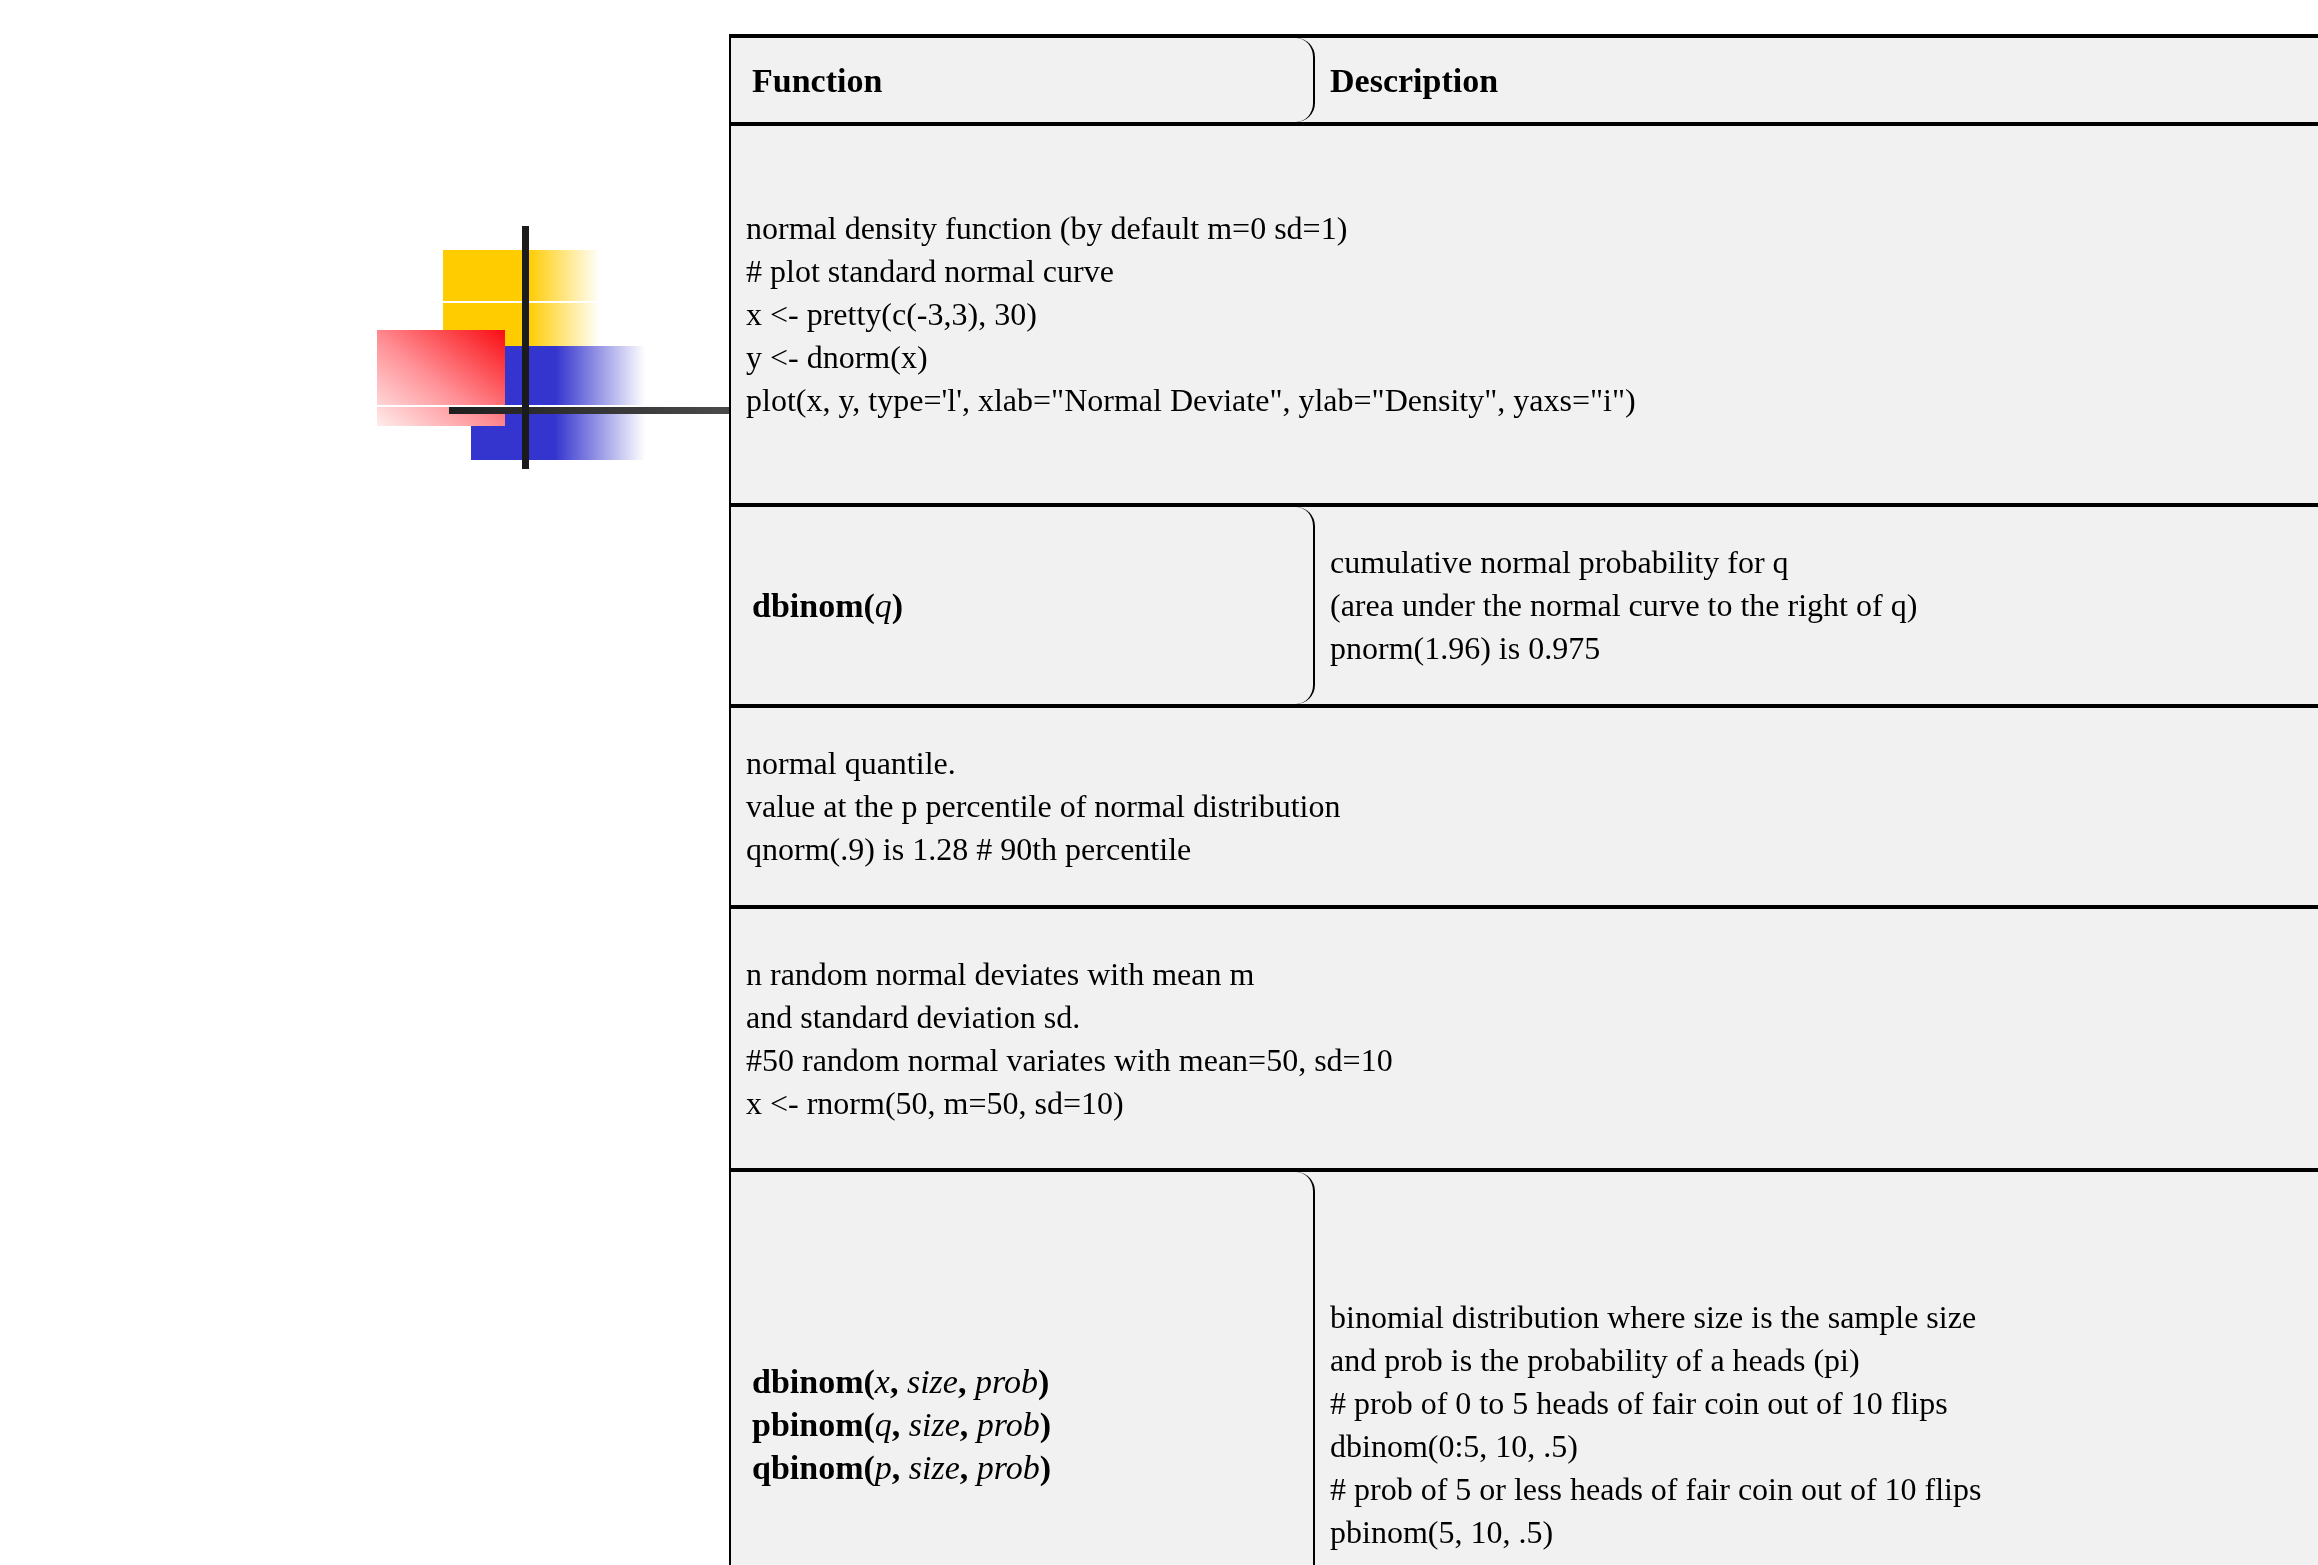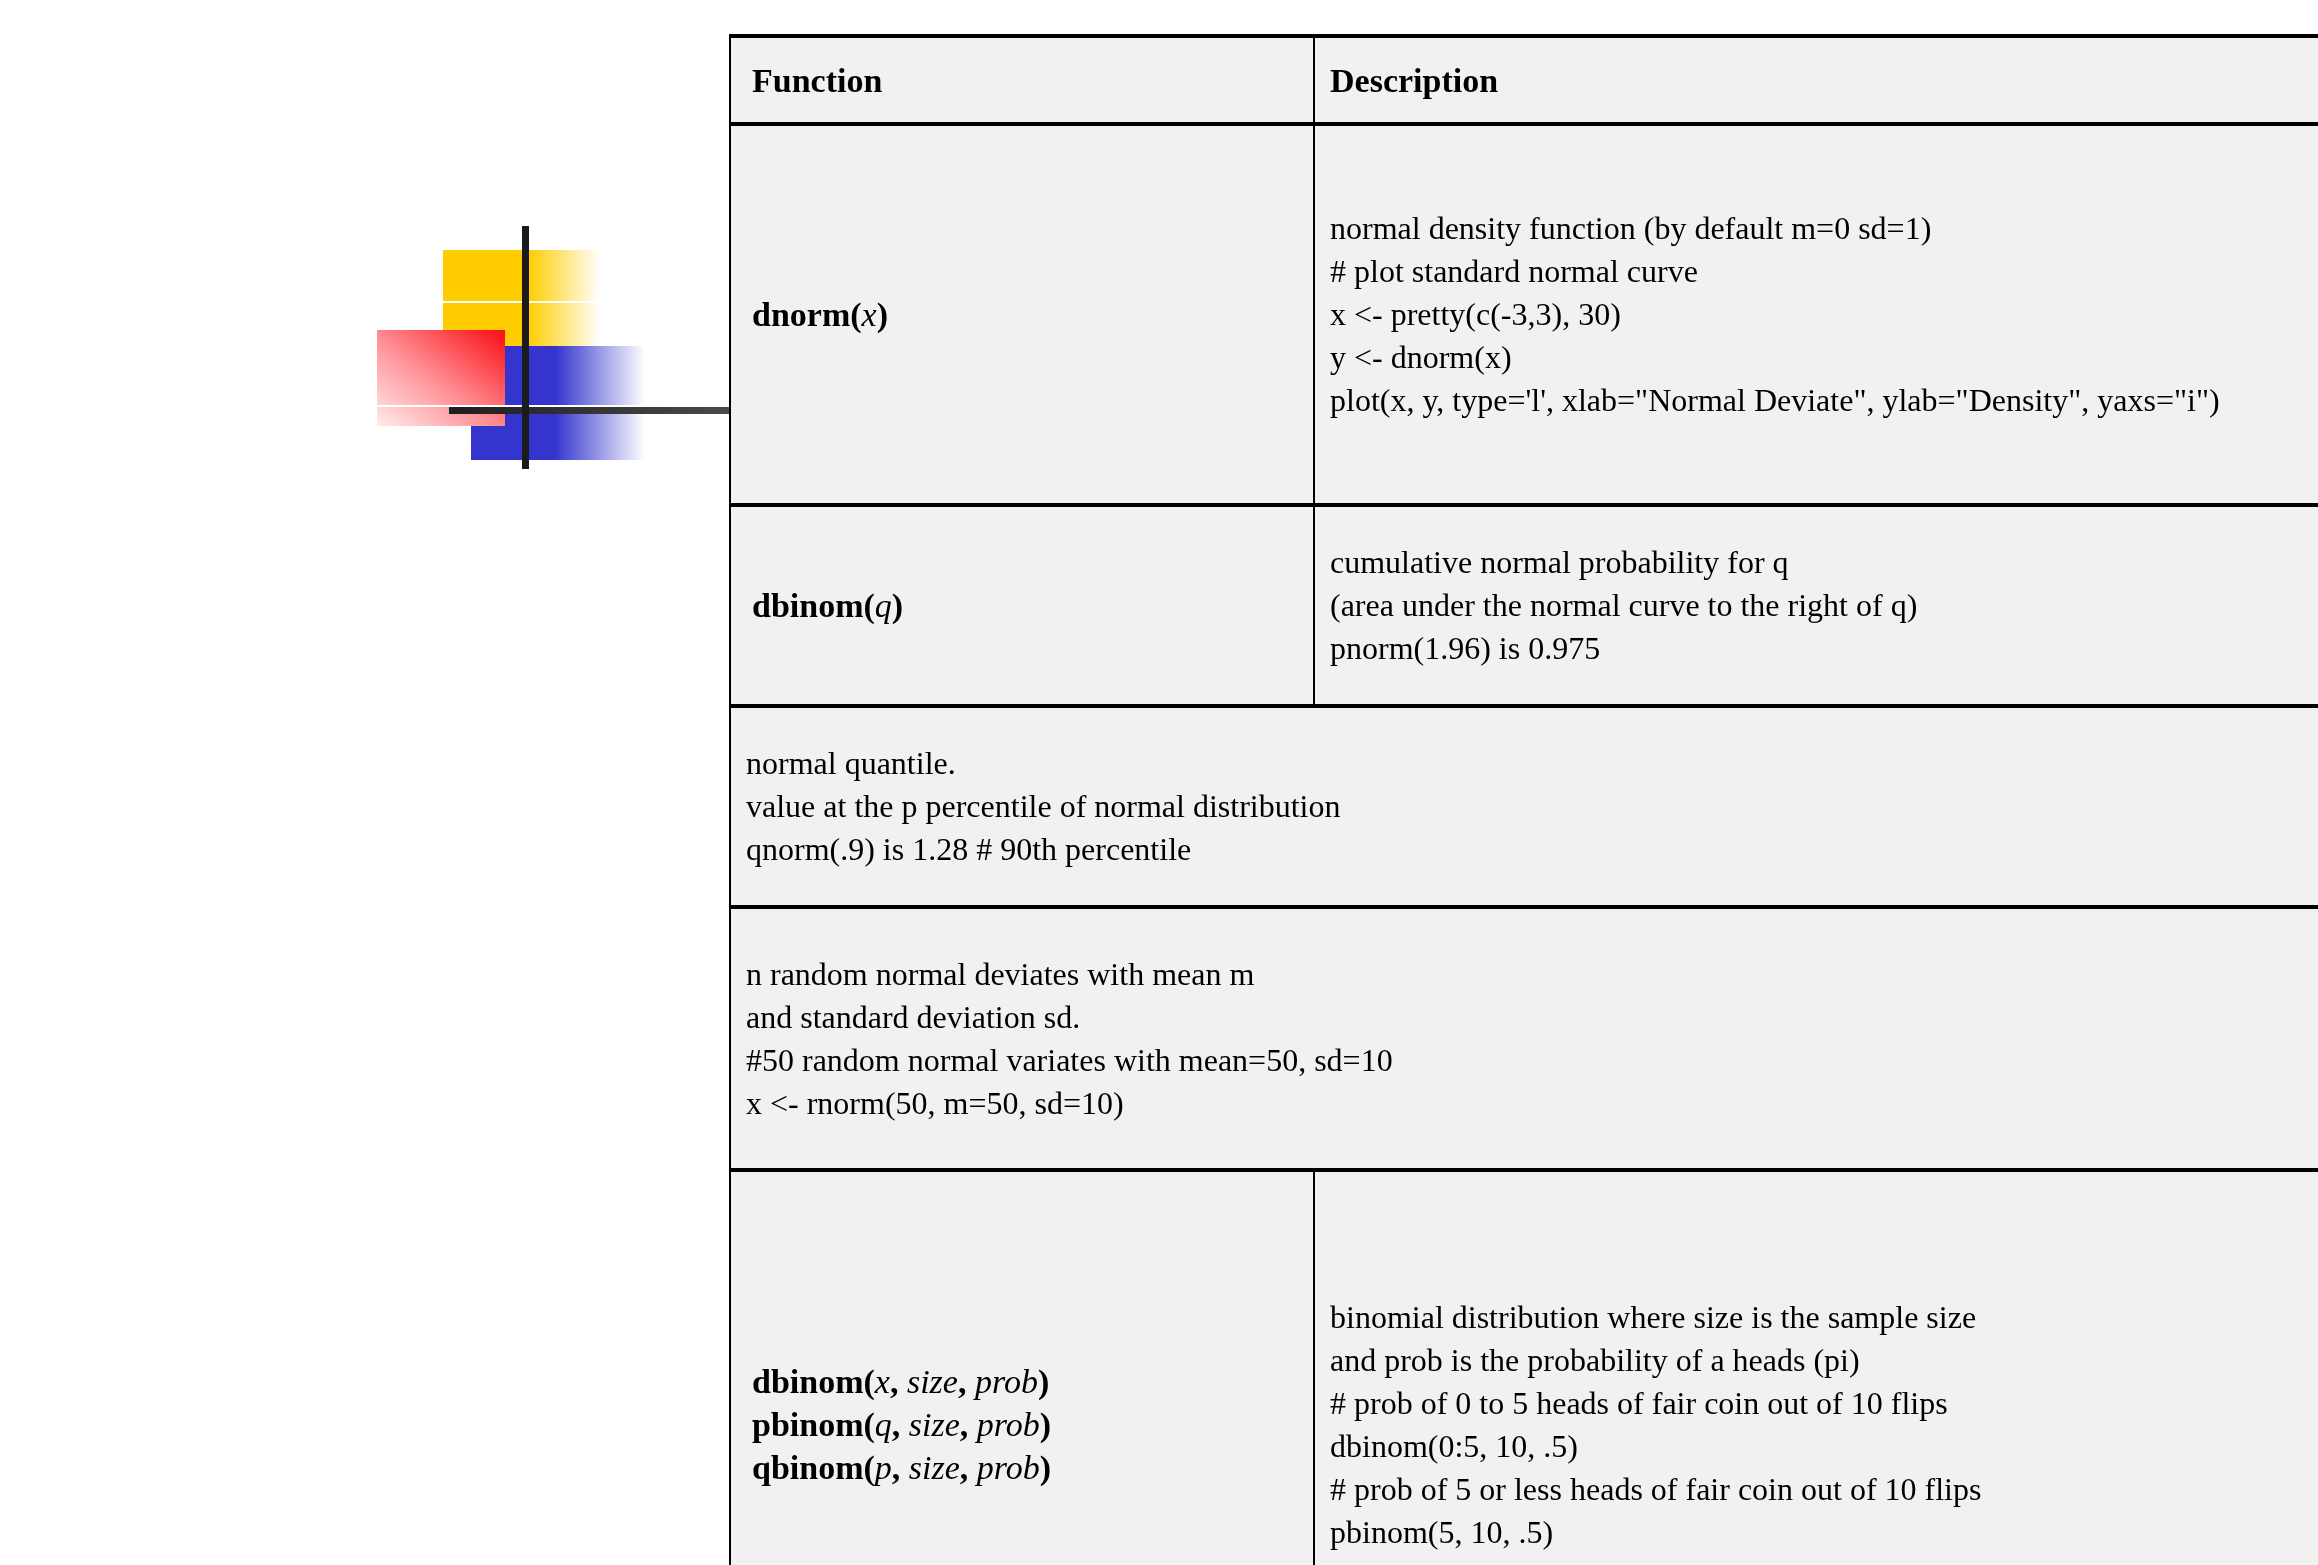--- a/index.html
+++ b/index.html
@@ -42,21 +42,21 @@
   .rtable{
     position:absolute;left:729px;top:34px;width:2054px;height:1531px;
     box-sizing:border-box;background:var(--table-bg,#f1f1f1);
     border-top:4.6px solid var(--border,#000);
     border-left:2.8px solid var(--border,#000);
     border-right:3.2px solid var(--border,#000);
     overflow:hidden;
   }
   .row{display:flex;box-sizing:border-box;border-bottom:4.6px solid var(--border,#000);}
   .row.last{border-bottom:none;}
-  .cell{box-sizing:border-box;display:flex;flex-direction:column;justify-content:center;}
+  .cell{box-sizing:border-box;display:flex;flex-direction:column;justify-content:center;border-radius:19px;}
   .cell.fn{
     width:584px;flex:0 0 584px;
     border-right:2.8px solid var(--border,#000);
     padding-left:21px;padding-right:9.3px;
   }
   .cell.desc{flex:1 1 auto;padding-left:15px;padding-right:9.3px;}
   .hrow{height:88px;}
   .r1{height:381px;}
   .r2{height:201px;}
   .r3{height:201px;}
@@ -89,23 +89,20 @@
     <div class="row hrow">
       <div class="cell fn">
         <div class="head-label">Function</div>
       </div>
       <div class="cell desc">
         <div class="head-label">Description</div>
       </div>
     </div>
     <div id="rows">
         <div class="row r1">
-          <div class="cell fn">
-            <div class="fn-line"><span class="seg-b">dnorm(</span><span class="seg-i">x</span><span class="seg-b">)</span></div>
-          </div>
           <div class="cell desc">
             <div class="desc-line">normal density function (by default m=0 sd=1)</div>
             <div class="desc-line"># plot standard normal curve</div>
             <div class="desc-line">x &lt;- pretty(c(-3,3), 30)</div>
             <div class="desc-line">y &lt;- dnorm(x)</div>
             <div class="desc-line">plot(x, y, type='l', xlab="Normal Deviate", ylab="Density", yaxs="i")</div>
           </div>
         </div>
         <div class="row r2">
           <div class="cell fn">

